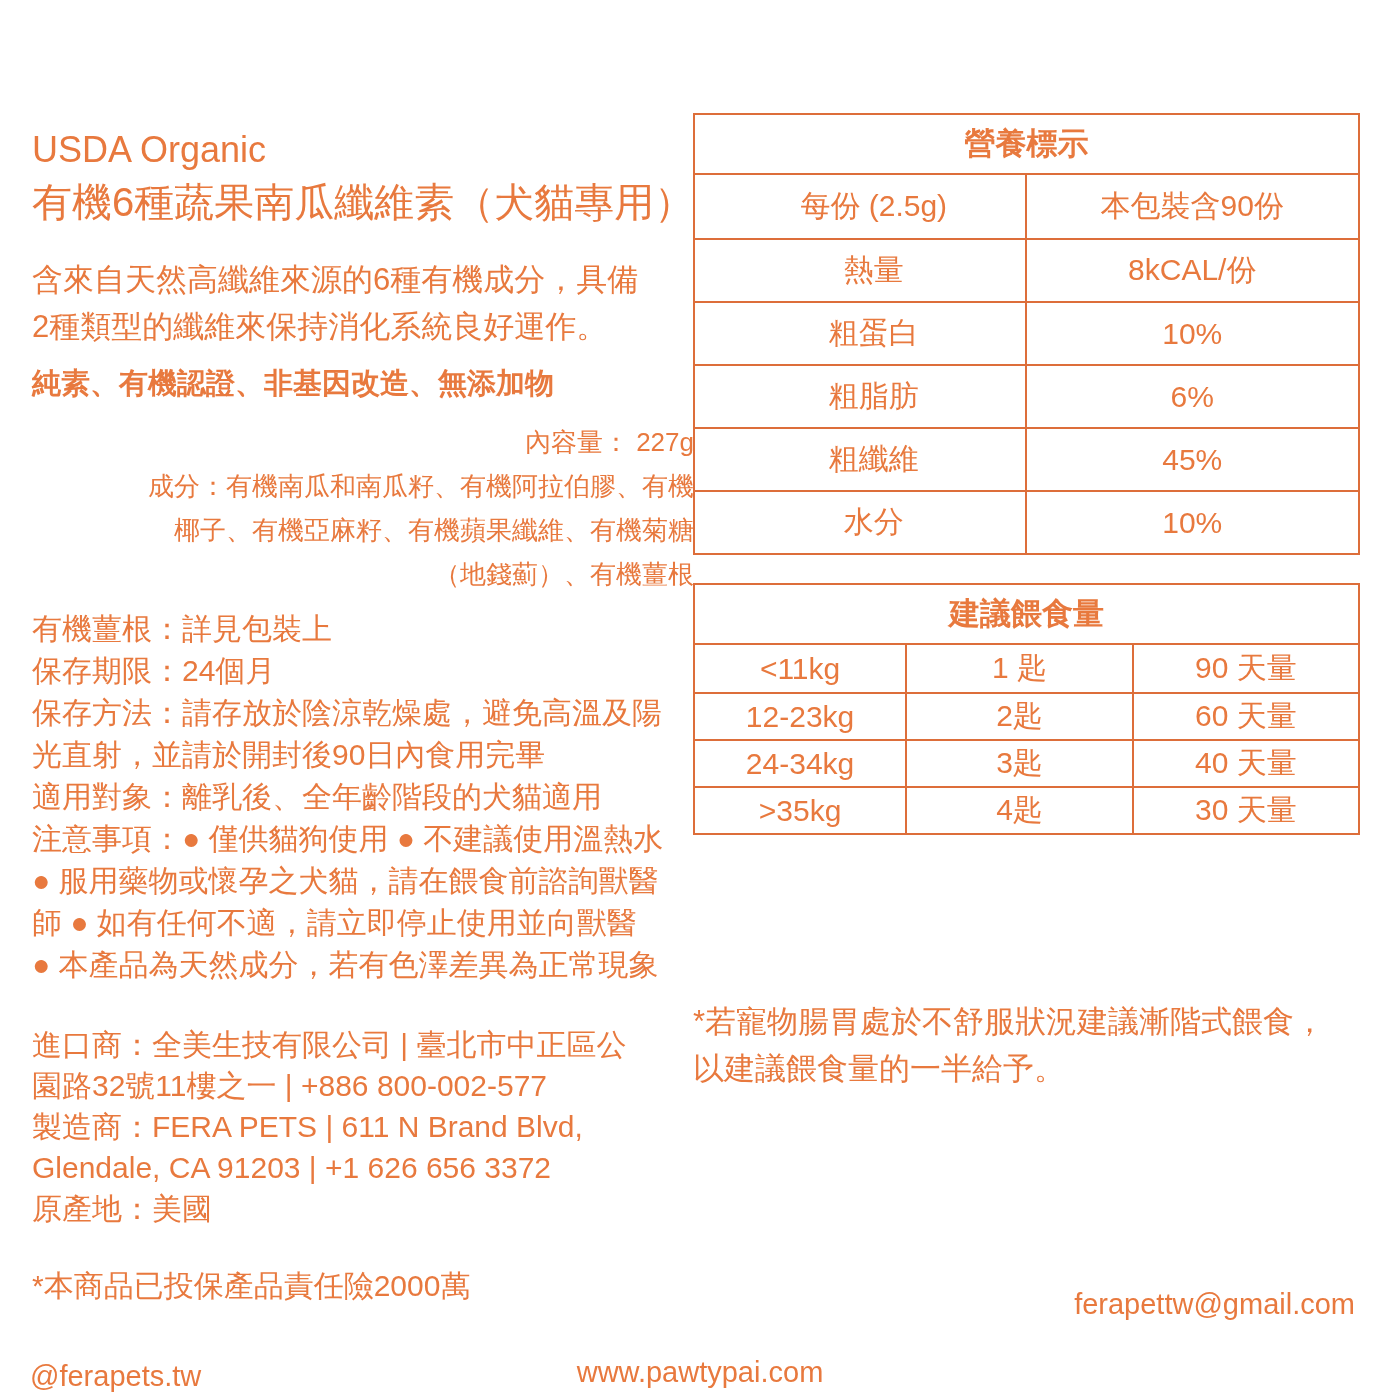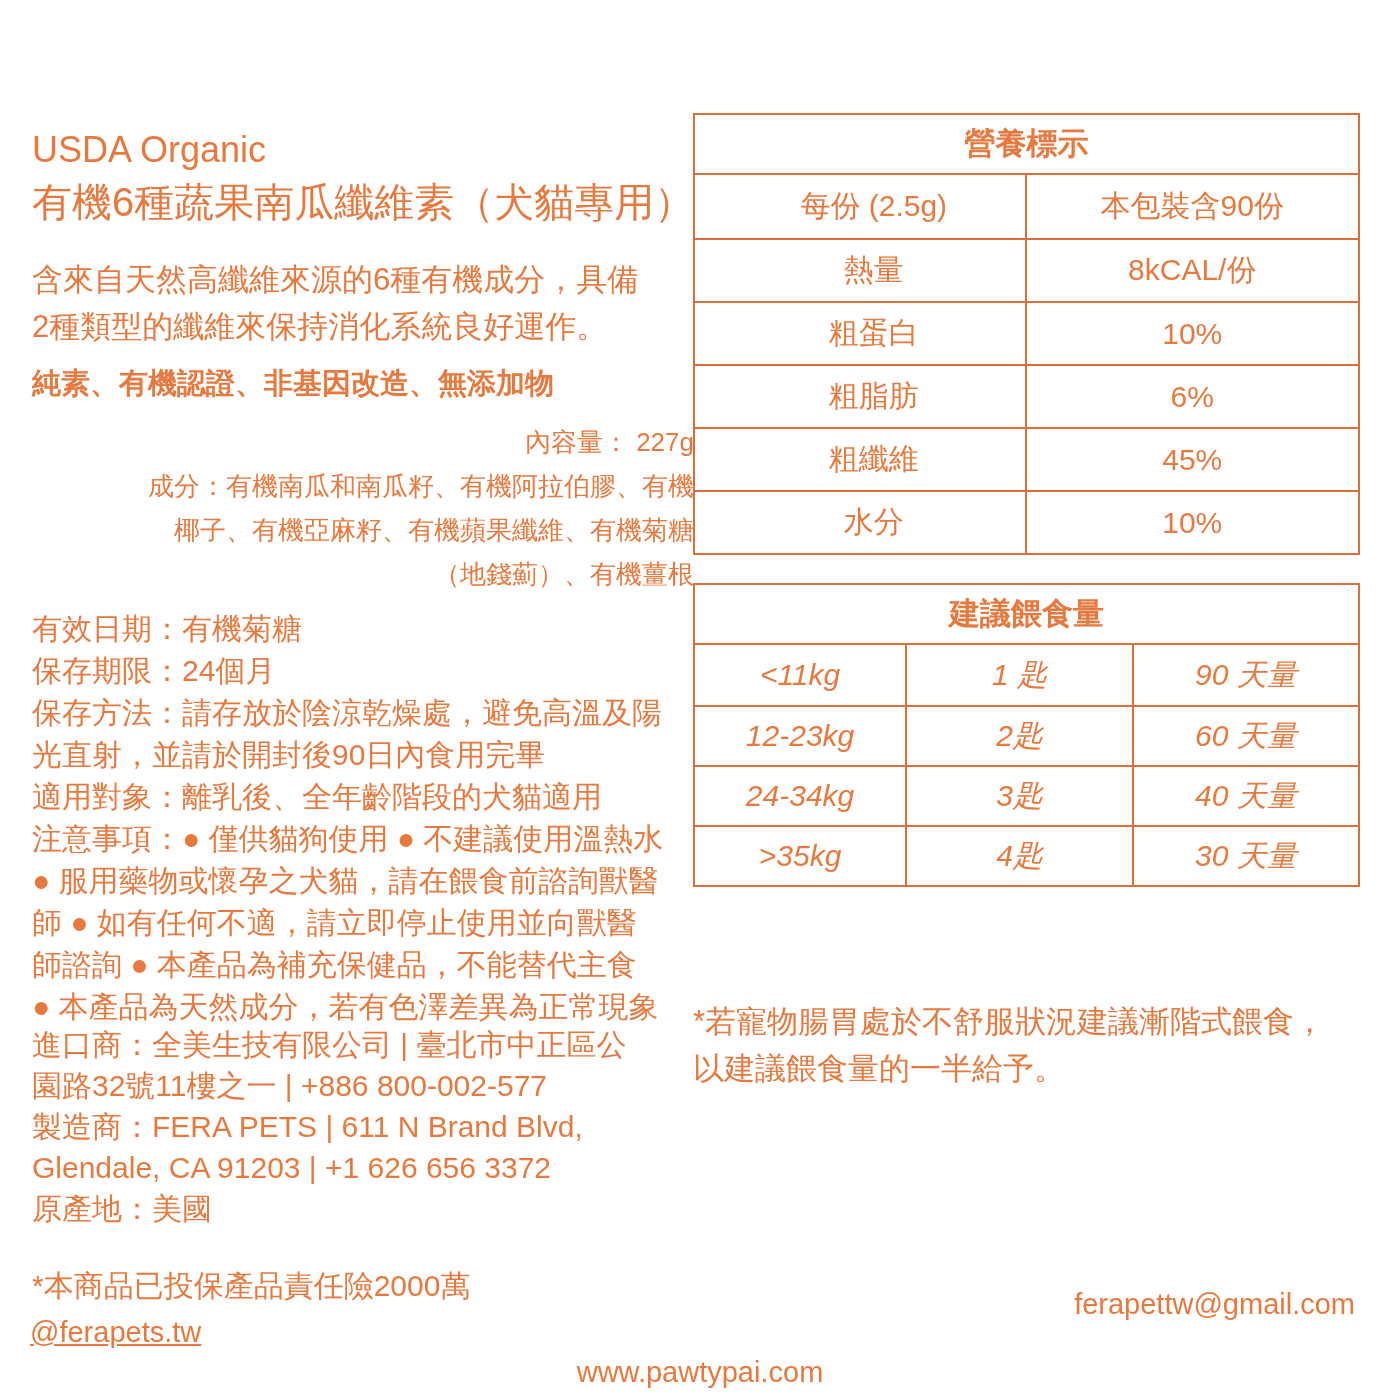--- a/index.html
+++ b/index.html
@@ -48,29 +48,29 @@
   .t-row{display:flex;box-sizing:border-box;}
   .t-row + .t-row{border-top:2px solid var(--border);}
   .t-cell{
     display:flex;align-items:center;justify-content:center;
     box-sizing:border-box;
     text-align:center;
   }
   .nutrition .t-row{height:63px;}
   .nutrition .t-cell{width:50%;}
   .nutrition .t-cell:first-child{border-right:2px solid var(--border);padding-left:28px;}
-  .feeding .t-row{height:60px;font-style:italic;}
+  .feeding .t-row{height:47px;}
   .feeding .c1{width:32%;border-right:2px solid var(--border);}
   .feeding .c2{width:34.2%;border-right:2px solid var(--border);}
   .feeding .c3{width:33.8%;}
 
   .feeding-note{left:693px;top:956px;font-size:31px;line-height:47px;width:690px;}
 
   
-  .footer-left{left:30px;top:1274px;font-size:29px;text-decoration:underline;}
+  .footer-left{left:30px;top:1318px;font-size:29px;}
   .footer-center{left:0;right:0;top:1314px;font-size:29px;text-align:center;}
   .footer-right{right:45px;top:1246px;font-size:29px;}
 </style>
 </head>
 <body>
 
 <div class="page">
 
   <div class="abs brand">USDA Organic</div>
   <div class="abs title">有機6種蔬果南瓜纖維素（犬貓專用）</div>
@@ -83,29 +83,28 @@
   <div class="abs claims">純素、有機認證、非基因改造、無添加物</div>
 
   <div class="abs prodinfo">
     <div>內容量： 227g</div>
     <div>成分：有機南瓜和南瓜籽、有機阿拉伯膠、有機</div>
     <div>椰子、有機亞麻籽、有機蘋果纖維、有機菊糖</div>
     <div>（地錢薊）、有機薑根</div>
   </div>
 
   <div class="abs usage">
-    <div>有效日期：有機菊糖</div>
+    <div>有機薑根：詳見包裝上</div>
     <div>保存期限：24個月</div>
     <div>保存方法：請存放於陰涼乾燥處，避免高溫及陽</div>
     <div>光直射，並請於開封後90日內食用完畢</div>
     <div>適用對象：離乳後、全年齡階段的犬貓適用</div>
     <div>注意事項：● 僅供貓狗使用 ● 不建議使用溫熱水</div>
     <div>● 服用藥物或懷孕之犬貓，請在餵食前諮詢獸醫</div>
     <div>師 ● 如有任何不適，請立即停止使用並向獸醫</div>
-    <div>師諮詢 ● 本產品為補充保健品，不能替代主食</div>
     <div>● 本產品為天然成分，若有色澤差異為正常現象</div>
   </div>
 
   <div class="abs company">
     <div>進口商：全美生技有限公司 | 臺北市中正區公</div>
     <div>園路32號11樓之一 | +886 800-002-577</div>
     <div>製造商：FERA PETS | 611 N Brand Blvd,</div>
     <div>Glendale, CA 91203 | +1 626 656 3372</div>
     <div>原產地：美國</div>
   </div>

